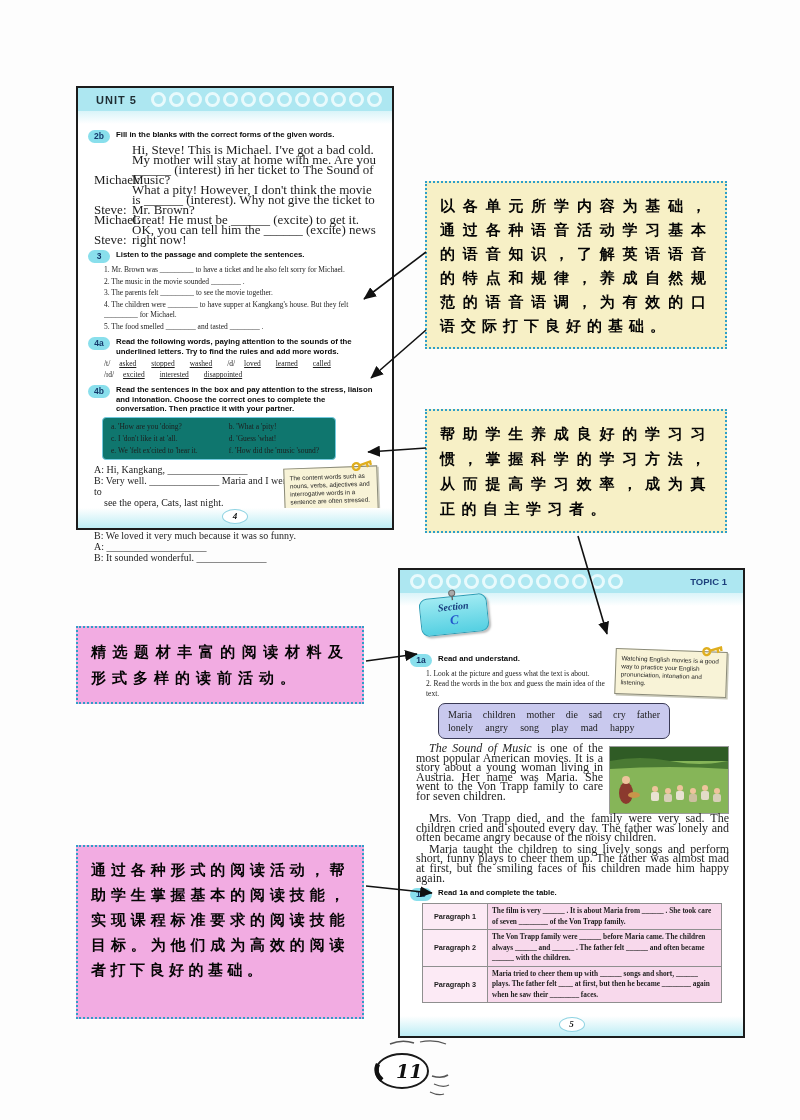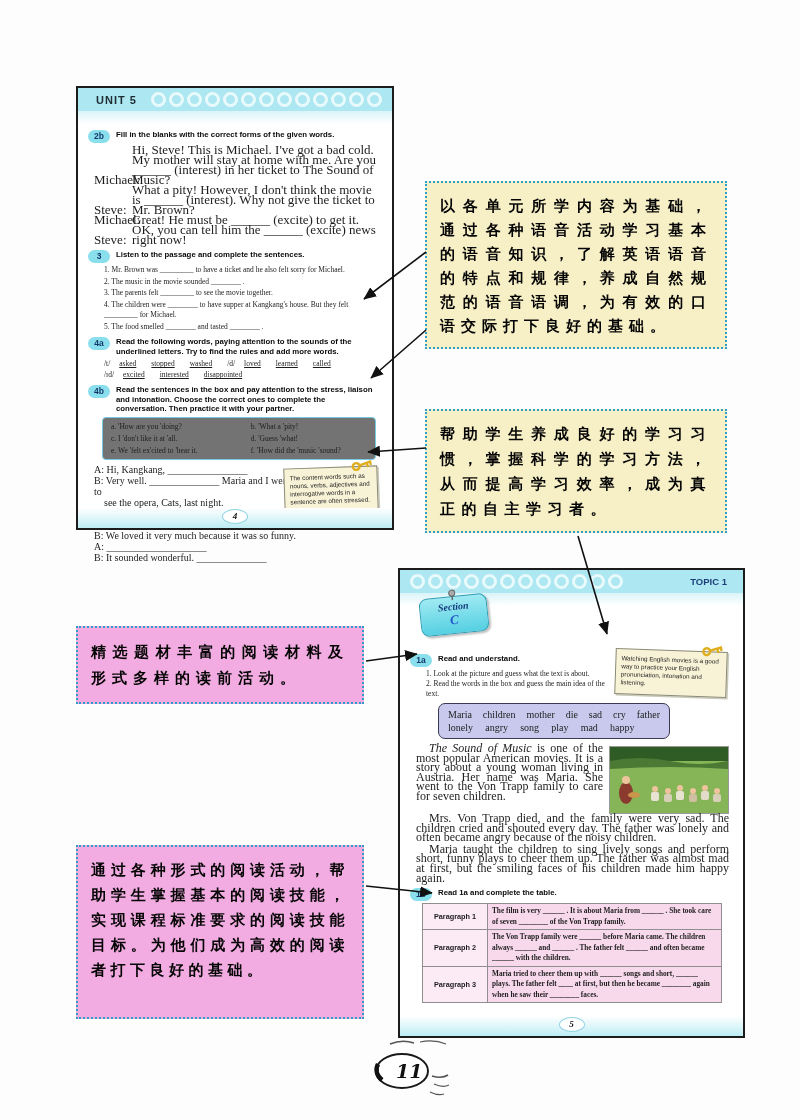--- a/index.html
+++ b/index.html
@@ -29,21 +29,21 @@
          font-size:8.5px;line-height:11px;border-radius:9px;padding:1px 5px;min-width:12px;text-align:center;margin-left:-6px;}
   .extitle{font-family:"Liberation Sans",sans-serif;font-weight:bold;font-size:7.8px;line-height:9.6px;color:#090909;}
   .drow{display:flex;font-size:13px;line-height:10px;margin-left:0;align-items:flex-end;}
   .spk{flex:none;width:38px;}
   .sph{flex:1;}
   .numlist{margin-left:10px;font-size:7.5px;line-height:10.5px;}
   .numlist div{margin-bottom:1px;}
   .wrow{margin-left:10px;font-size:7.5px;line-height:11px;}
   .wrow .phon{margin-right:9px;}
   .wrow .wd{margin-right:15px;text-decoration:underline;}
-  .sentbox{margin:3px 0 4px 8px;width:274px;box-sizing:border-box;background:#737373;border:1px solid #74cadf;
+  .sentbox{margin:3px 0 4px 8px;width:234px;box-sizing:border-box;background:#0f766e;border:1px solid #74cadf;
            border-radius:4px;padding:4px 8px;display:grid;grid-template-columns:1.2fr 1fr;row-gap:3px;
            font-size:7.5px;line-height:9px;}
   .dialog{width:206px;font-size:10px;line-height:11px;}
   .dialog .cont{margin-left:10px;}
 
   .stickynote{position:absolute;background:#f8f3d7;border:1px solid #8a8a7a;box-shadow:1.5px 1.5px 0 #c9c9bb;
               font-family:"Liberation Sans",sans-serif;font-size:6.3px;line-height:8px;color:#222;
               padding:5px 5px 7px;box-sizing:border-box;}
   .keyicon{position:absolute;top:-9px;right:3px;transform:rotate(-18deg);}
 

